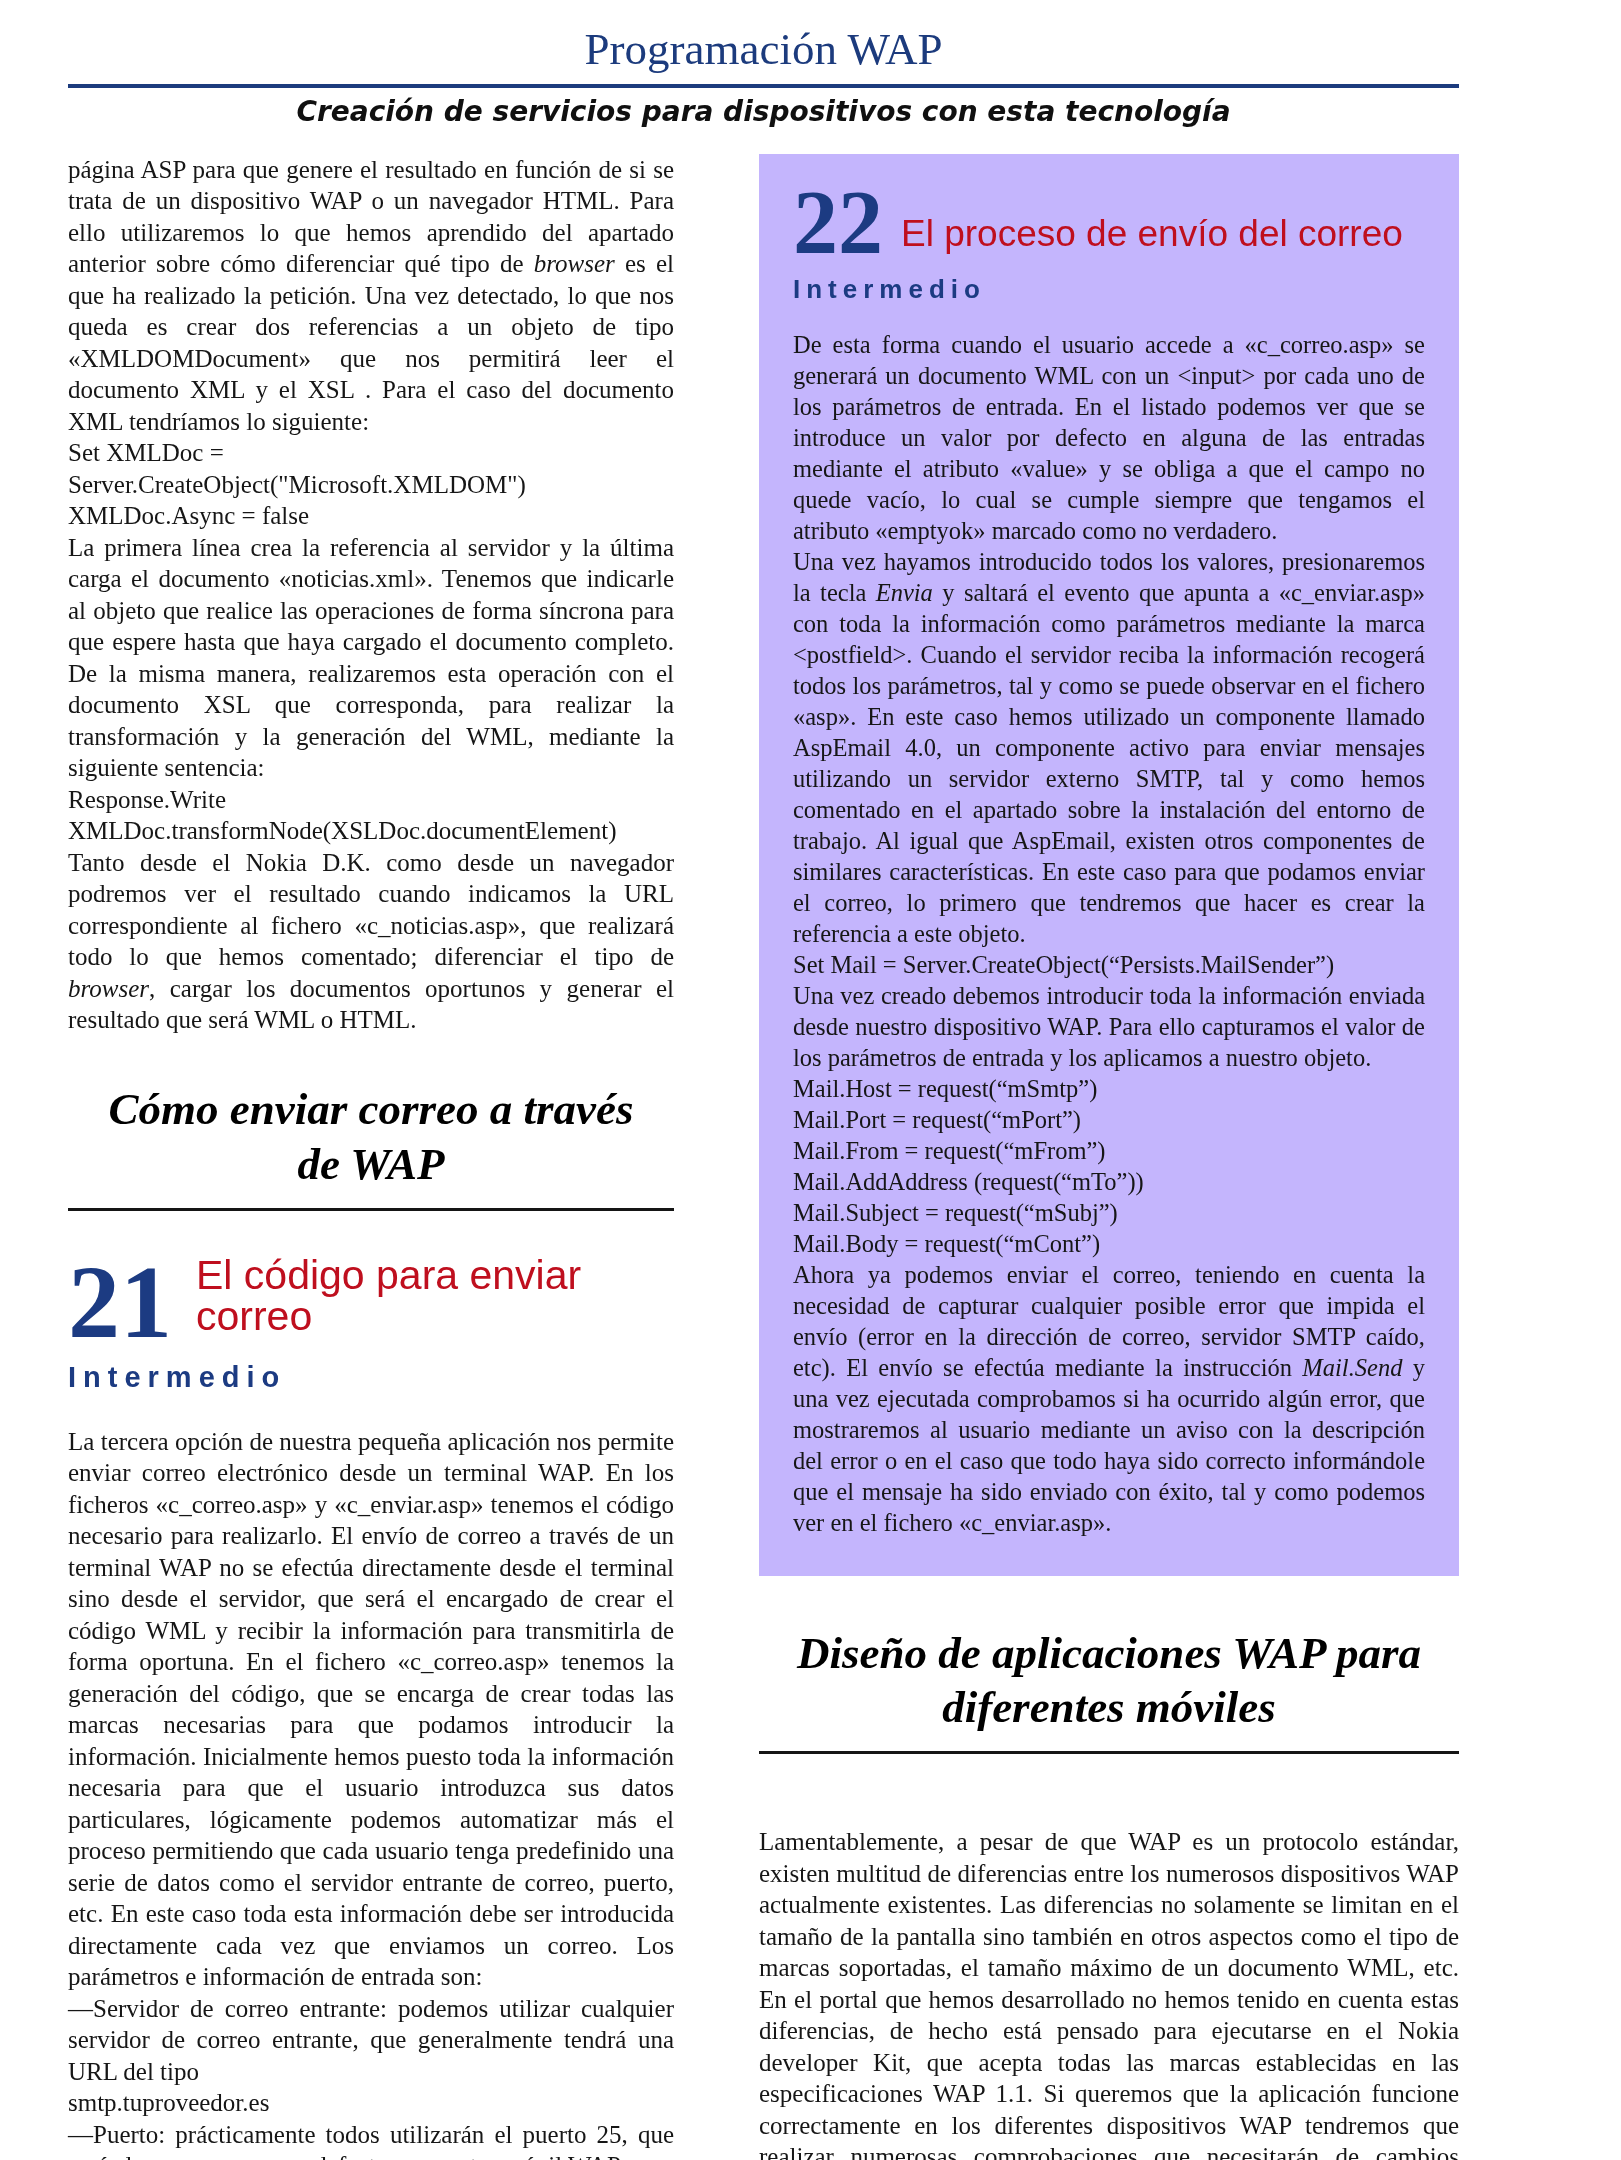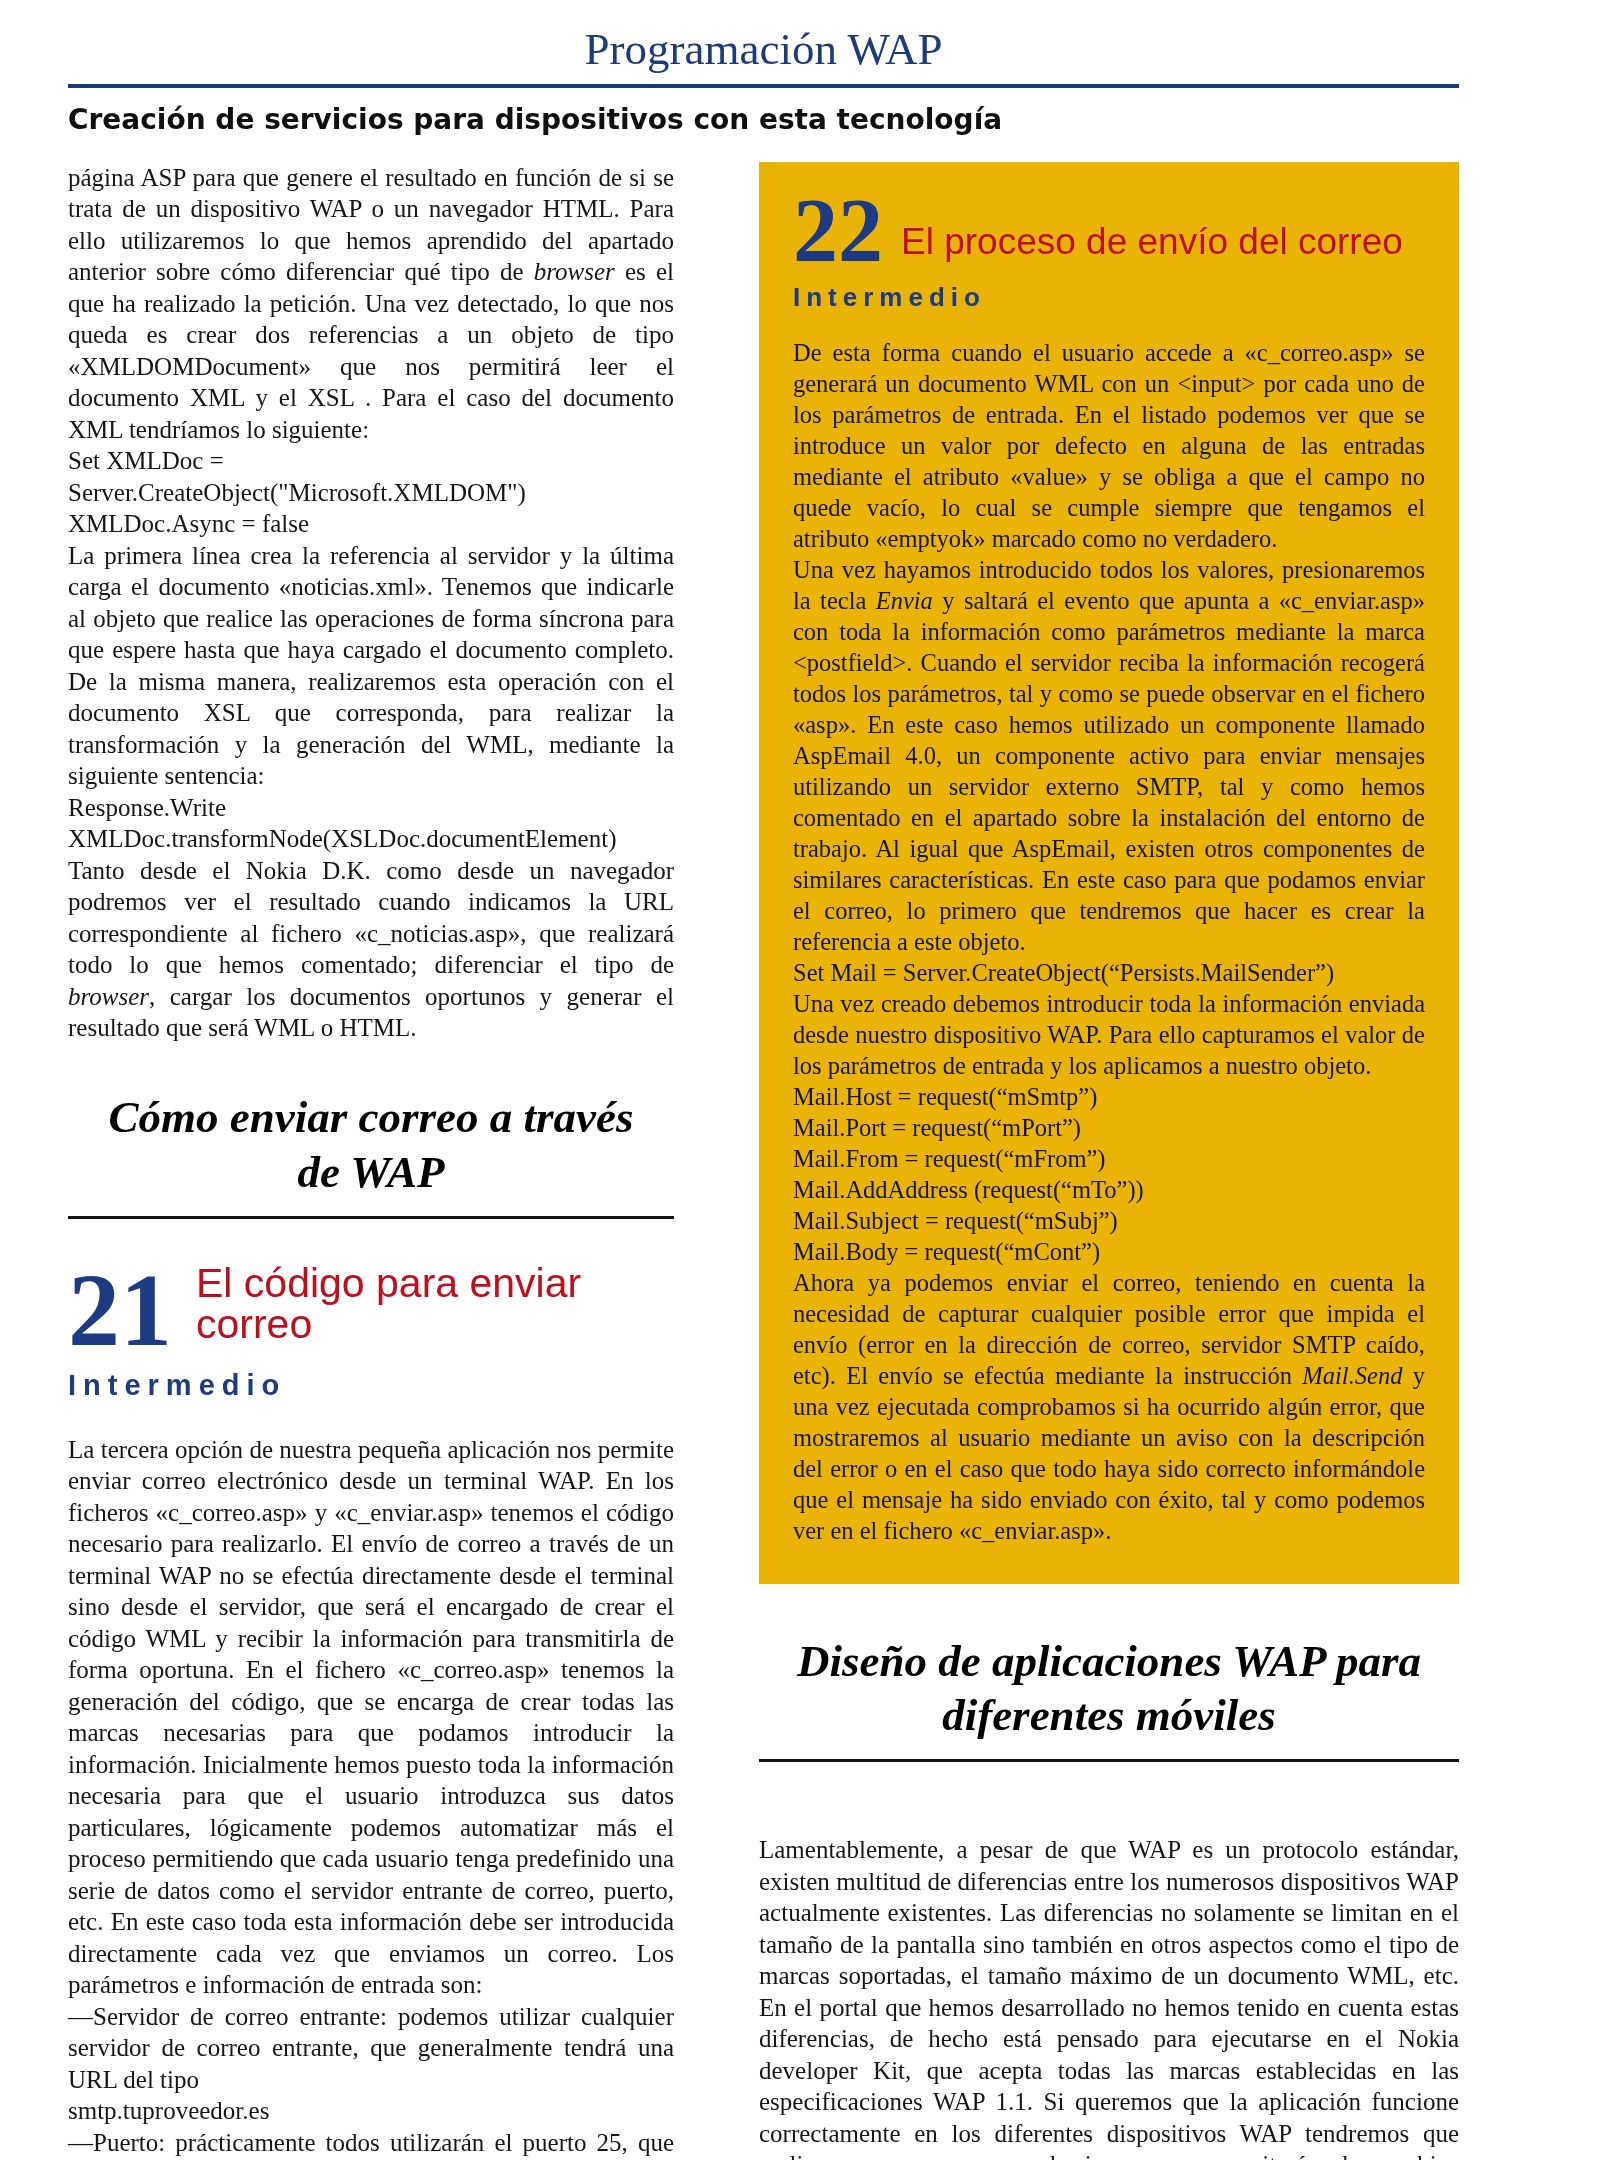--- a/index.html
+++ b/index.html
@@ -2,21 +2,21 @@
 <html><head>
 <meta charset="utf-8">
 <style>
   html,body{margin:0;padding:0;background:#ffffff;}
   body{width:1621px;height:2160px;overflow:hidden;font-family:"Liberation Serif",serif;color:#161616;}
   .page{box-sizing:border-box;width:1527px;height:2160px;padding:24px 68px 0 68px;}
 
   
   .page-title{text-align:center;color:#1c3b7d;font-size:45px;line-height:1.15;font-family:"Liberation Serif",serif;}
   .header-rule{border:none;border-top:4px solid #1c3b7d;margin:8px 0 0 0;}
-  .page-subtitle{text-align:left;font-family:"DejaVu Sans",sans-serif;font-weight:600;font-size:28px;margin-top:15px;color:#101010;}
+  .page-subtitle{text-align:center;font-family:"DejaVu Sans",sans-serif;font-style:italic;font-weight:600;font-size:28px;margin-top:7px;color:#101010;}
 
   
   .columns{display:flex;gap:85px;margin-top:26px;align-items:flex-start;}
   .col{width:700px;}
 
   
   .p-just{margin:0;text-align:justify;font-size:25px;line-height:31.5px;}
   .code-line{font-size:25px;line-height:31.5px;}
   .italic-line{font-size:25px;line-height:31.5px;}
 
@@ -25,21 +25,21 @@
   .heading-rule{border:none;border-top:3px solid #151515;margin:16px 0 0 0;}
 
   
   .sec-header{display:flex;align-items:flex-end;gap:24px;margin-top:44px;}
   .sec-num{font-family:"Liberation Serif",serif;font-weight:bold;color:#1c3b82;font-size:104px;line-height:0.82;}
   .sec-title{font-family:"Liberation Sans",sans-serif;color:#bf0f1e;font-size:41px;line-height:1;padding-bottom:8px;}
   .sec-level{font-family:"Liberation Sans",sans-serif;font-weight:bold;color:#1c3b82;font-size:29px;letter-spacing:7px;margin-top:16px;}
   .sec-body{margin-top:32px;}
 
   
-  .info-box{box-sizing:border-box;width:700px;background:#eab308;padding:32px 34px 38px 34px;}
+  .info-box{box-sizing:border-box;width:700px;background:#c4b5fd;padding:32px 34px 38px 34px;}
   .info-box .sec-header{margin-top:0;gap:18px;}
   .info-box .sec-num{font-size:90px;}
   .info-box .sec-title{font-size:37px;margin-top:8px;}
   .info-box .sec-level{font-size:26px;letter-spacing:6px;margin-top:14px;}
   .info-box .p-just,.info-box .code-line{font-size:24.5px;line-height:31px;}
   .info-box .sec-body{margin-top:24px;}
 
   .bottom-heading{margin-top:50px;}
   .bottom-paragraph{margin-top:72px;}
 </style>

